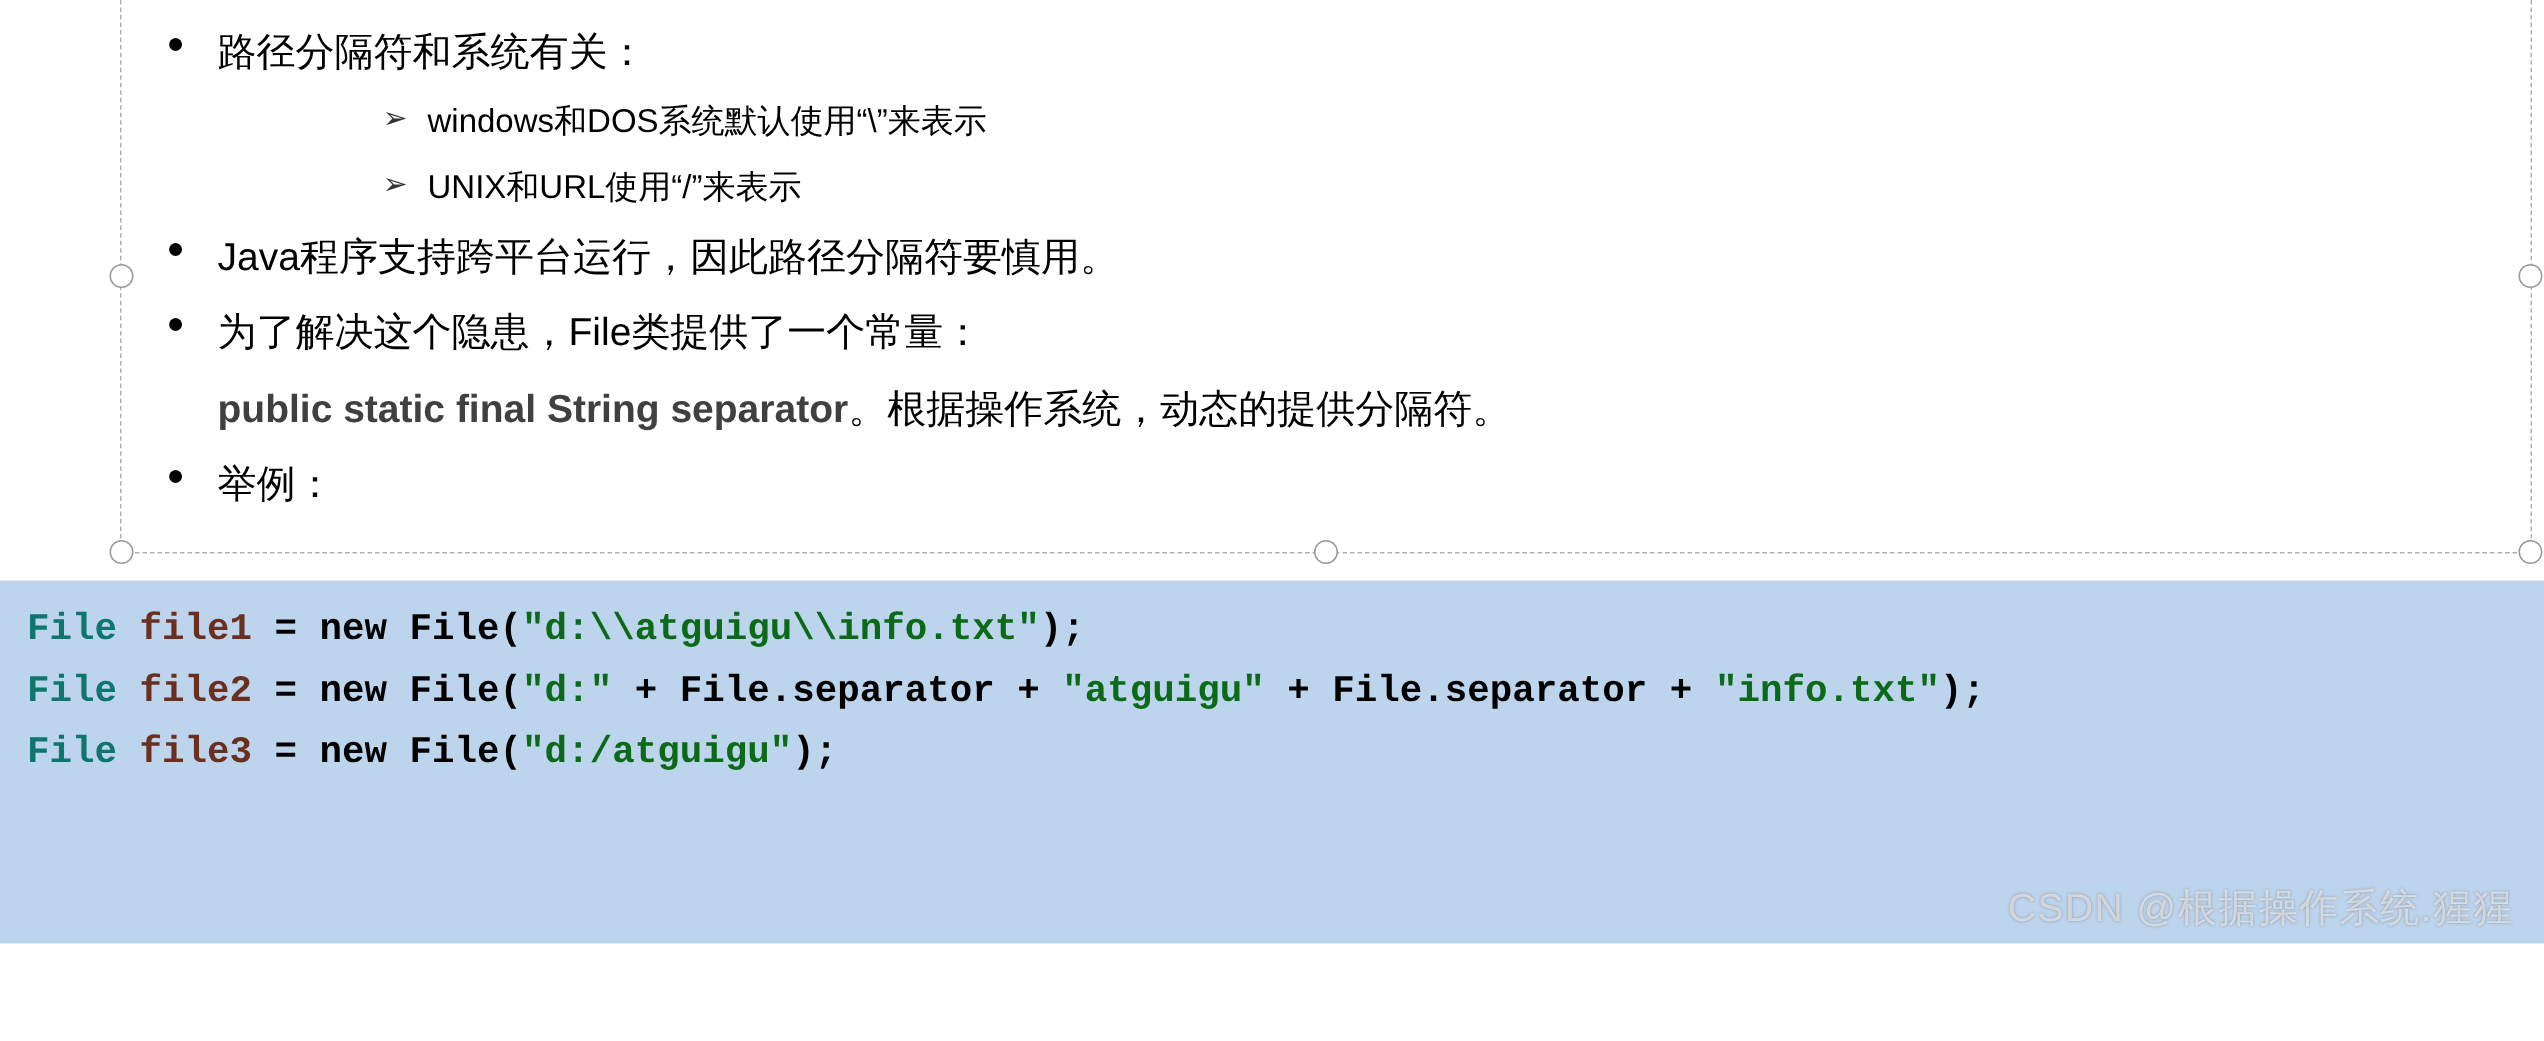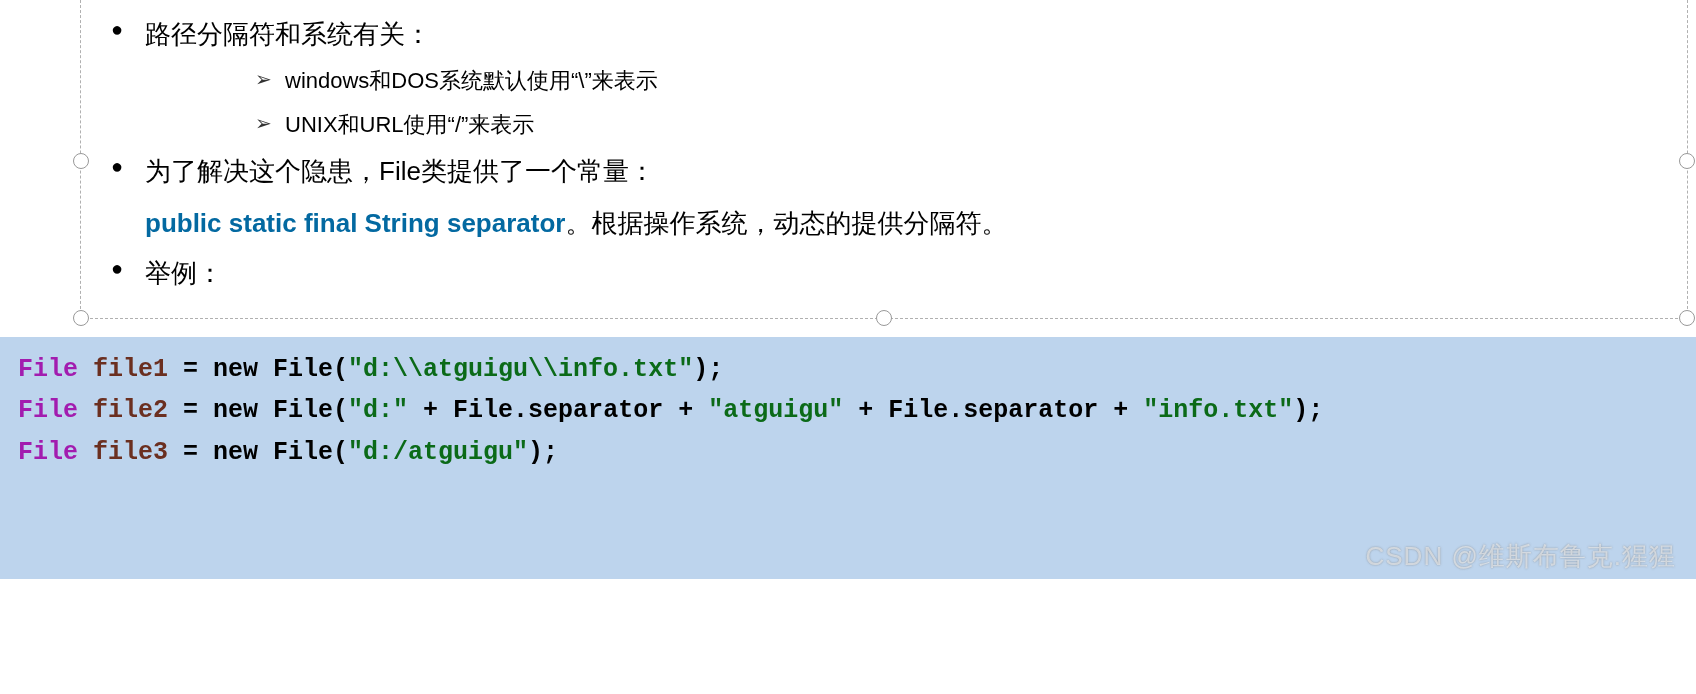--- a/index.html
+++ b/index.html
@@ -70,39 +70,39 @@
   }
   ul.sub > li::before {
     content: "➢";
     position: absolute;
     left: 0; top: 0;
     font-size: 20px;
     line-height: 2.0em;
     color: #333;
   }
   .hl-red  { color: #c03020; font-weight: bold; }
-  .hl-blue { color: #0369a1; font-weight: bold; }
+  .hl-blue { color: #404040; font-weight: bold; }
   .indent-line {
     padding-left: 54px;
     line-height: 2.0;
     font-size: 26px;
   }
 
   .code-block {
     margin-top: 18px;
     padding: 12px 10px 24px 18px;
     background: #bdd4ed;
     font-family: "Consolas", "Courier New", monospace;
     font-size: 25px;
     font-weight: bold;
     line-height: 1.65;
     white-space: pre;
     position: relative;
   }
-  .c-type { color: #a21caf; }
+  .c-type { color: #0f766e; }
   .c-var  { color: #6b2f20; text-align: right; }
   .c-kw   { color: #000000; }
   .c-str  { color: #0b6a18; }
   .c-plain{ color: #000; }
 
   .watermark {
     position: absolute;
     right: 20px;
     bottom: 2px;
     font-family: Arial, "Microsoft YaHei", sans-serif;
@@ -127,31 +127,34 @@
 
     <ul class="bullets">
       <li>
         <span>路径分隔符和系统有关：</span>
         <ul class="sub">
           <li><span>windows和DOS系统默认使用“\”来表示</span></li>
           <li><span>UNIX和URL使用“/”来表示</span></li>
         </ul>
       </li>
       <li>
+        <span>Java程序支持跨平台运行，因此路径分隔符要慎用。</span>
+      </li>
+      <li>
         <span>为了解决这个隐患，File类提供了一个常量：</span>
       </li>
     </ul>
     <div class="indent-line">
       <span class="hl-blue">public  static final String separator</span><span>。根据操作系统，动态的提供分隔符。</span>
     </div>
     <ul class="bullets">
       <li>
         <span>举例：</span>
       </li>
     </ul>
   </div>
 
   <div class="code-block"><span class="c-type">File </span><span class="c-var">file1</span><span class="c-plain"> = </span><span class="c-kw">new</span><span class="c-plain"> File(</span><span class="c-str">"d:\\atguigu\\info.txt"</span><span class="c-plain">);</span>
 <span class="c-type">File </span><span class="c-var">file2</span><span class="c-plain"> = </span><span class="c-kw">new</span><span class="c-plain"> File(</span><span class="c-str">"d:"</span><span class="c-plain"> + File.separator + </span><span class="c-str">"atguigu"</span><span class="c-plain"> + File.separator + </span><span class="c-str">"info.txt"</span><span class="c-plain">);</span>
 <span class="c-type">File </span><span class="c-var">file3</span><span class="c-plain"> = </span><span class="c-kw">new</span><span class="c-plain"> File(</span><span class="c-str">"d:/atguigu"</span><span class="c-plain">);</span>
-    <div class="watermark">CSDN @维斯布鲁克.猩猩</div>
+    <div class="watermark">CSDN @根据操作系统.猩猩</div>
   </div>
 </div>
 
 </body></html>

